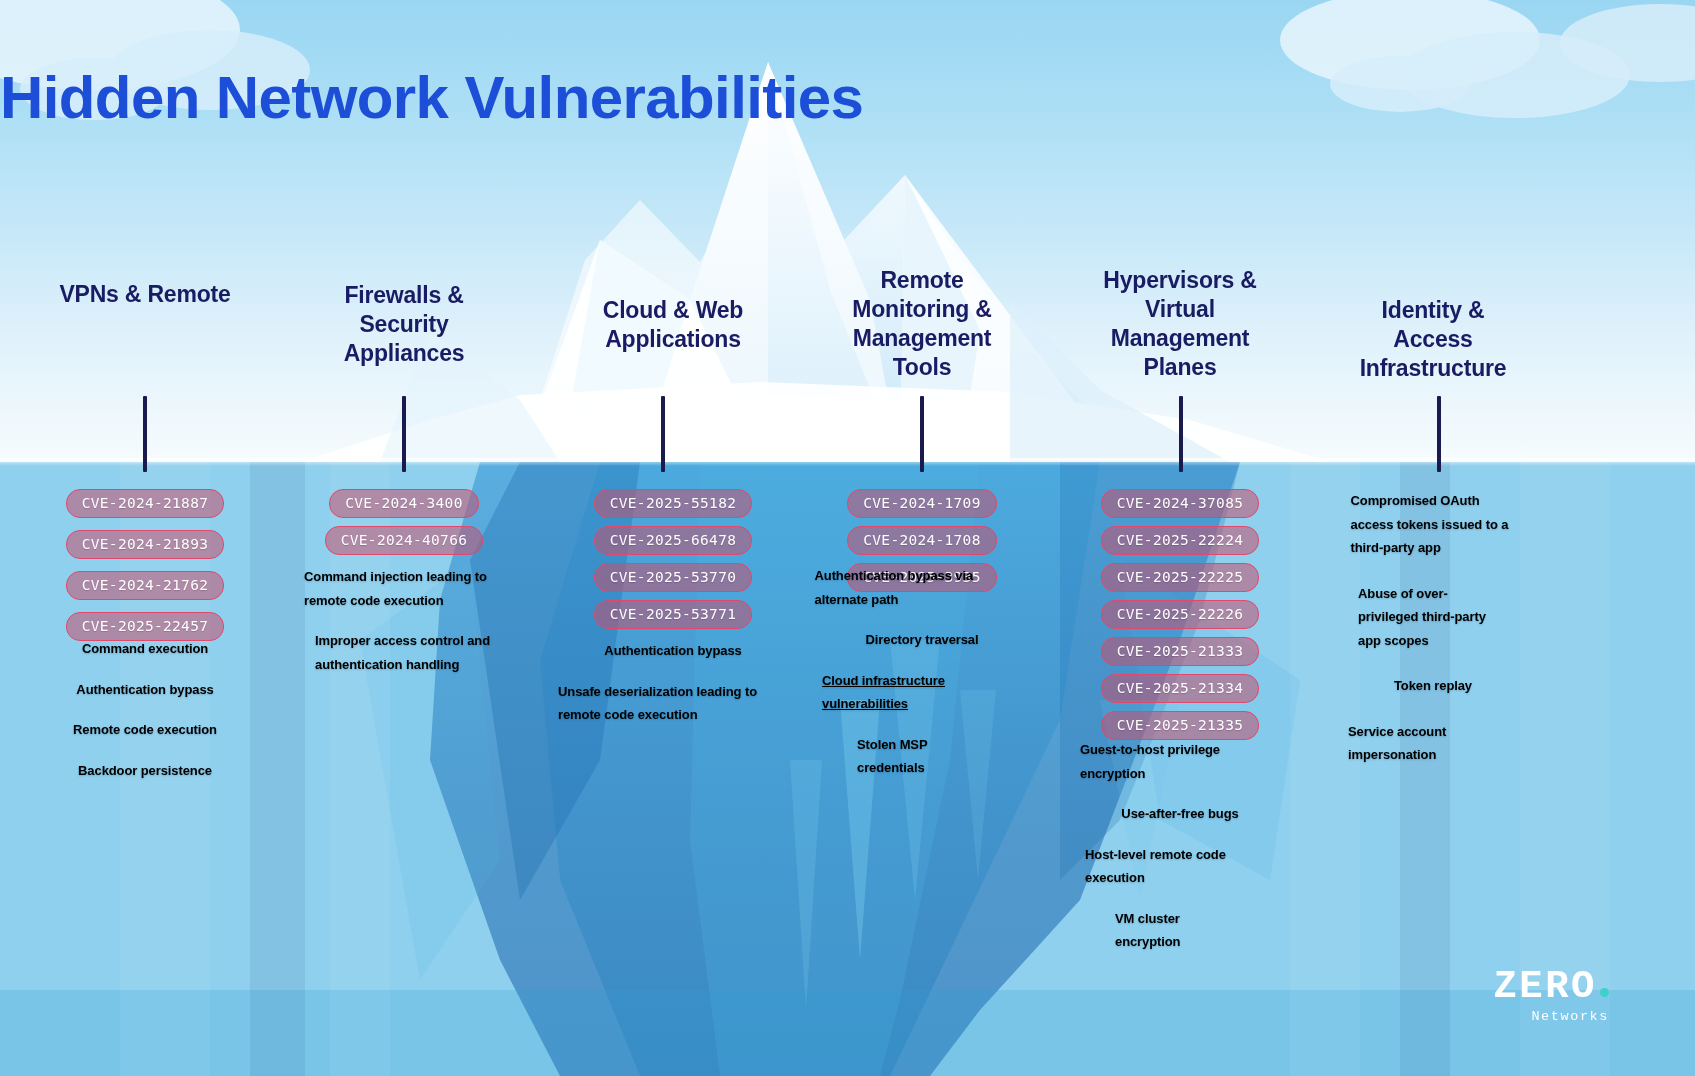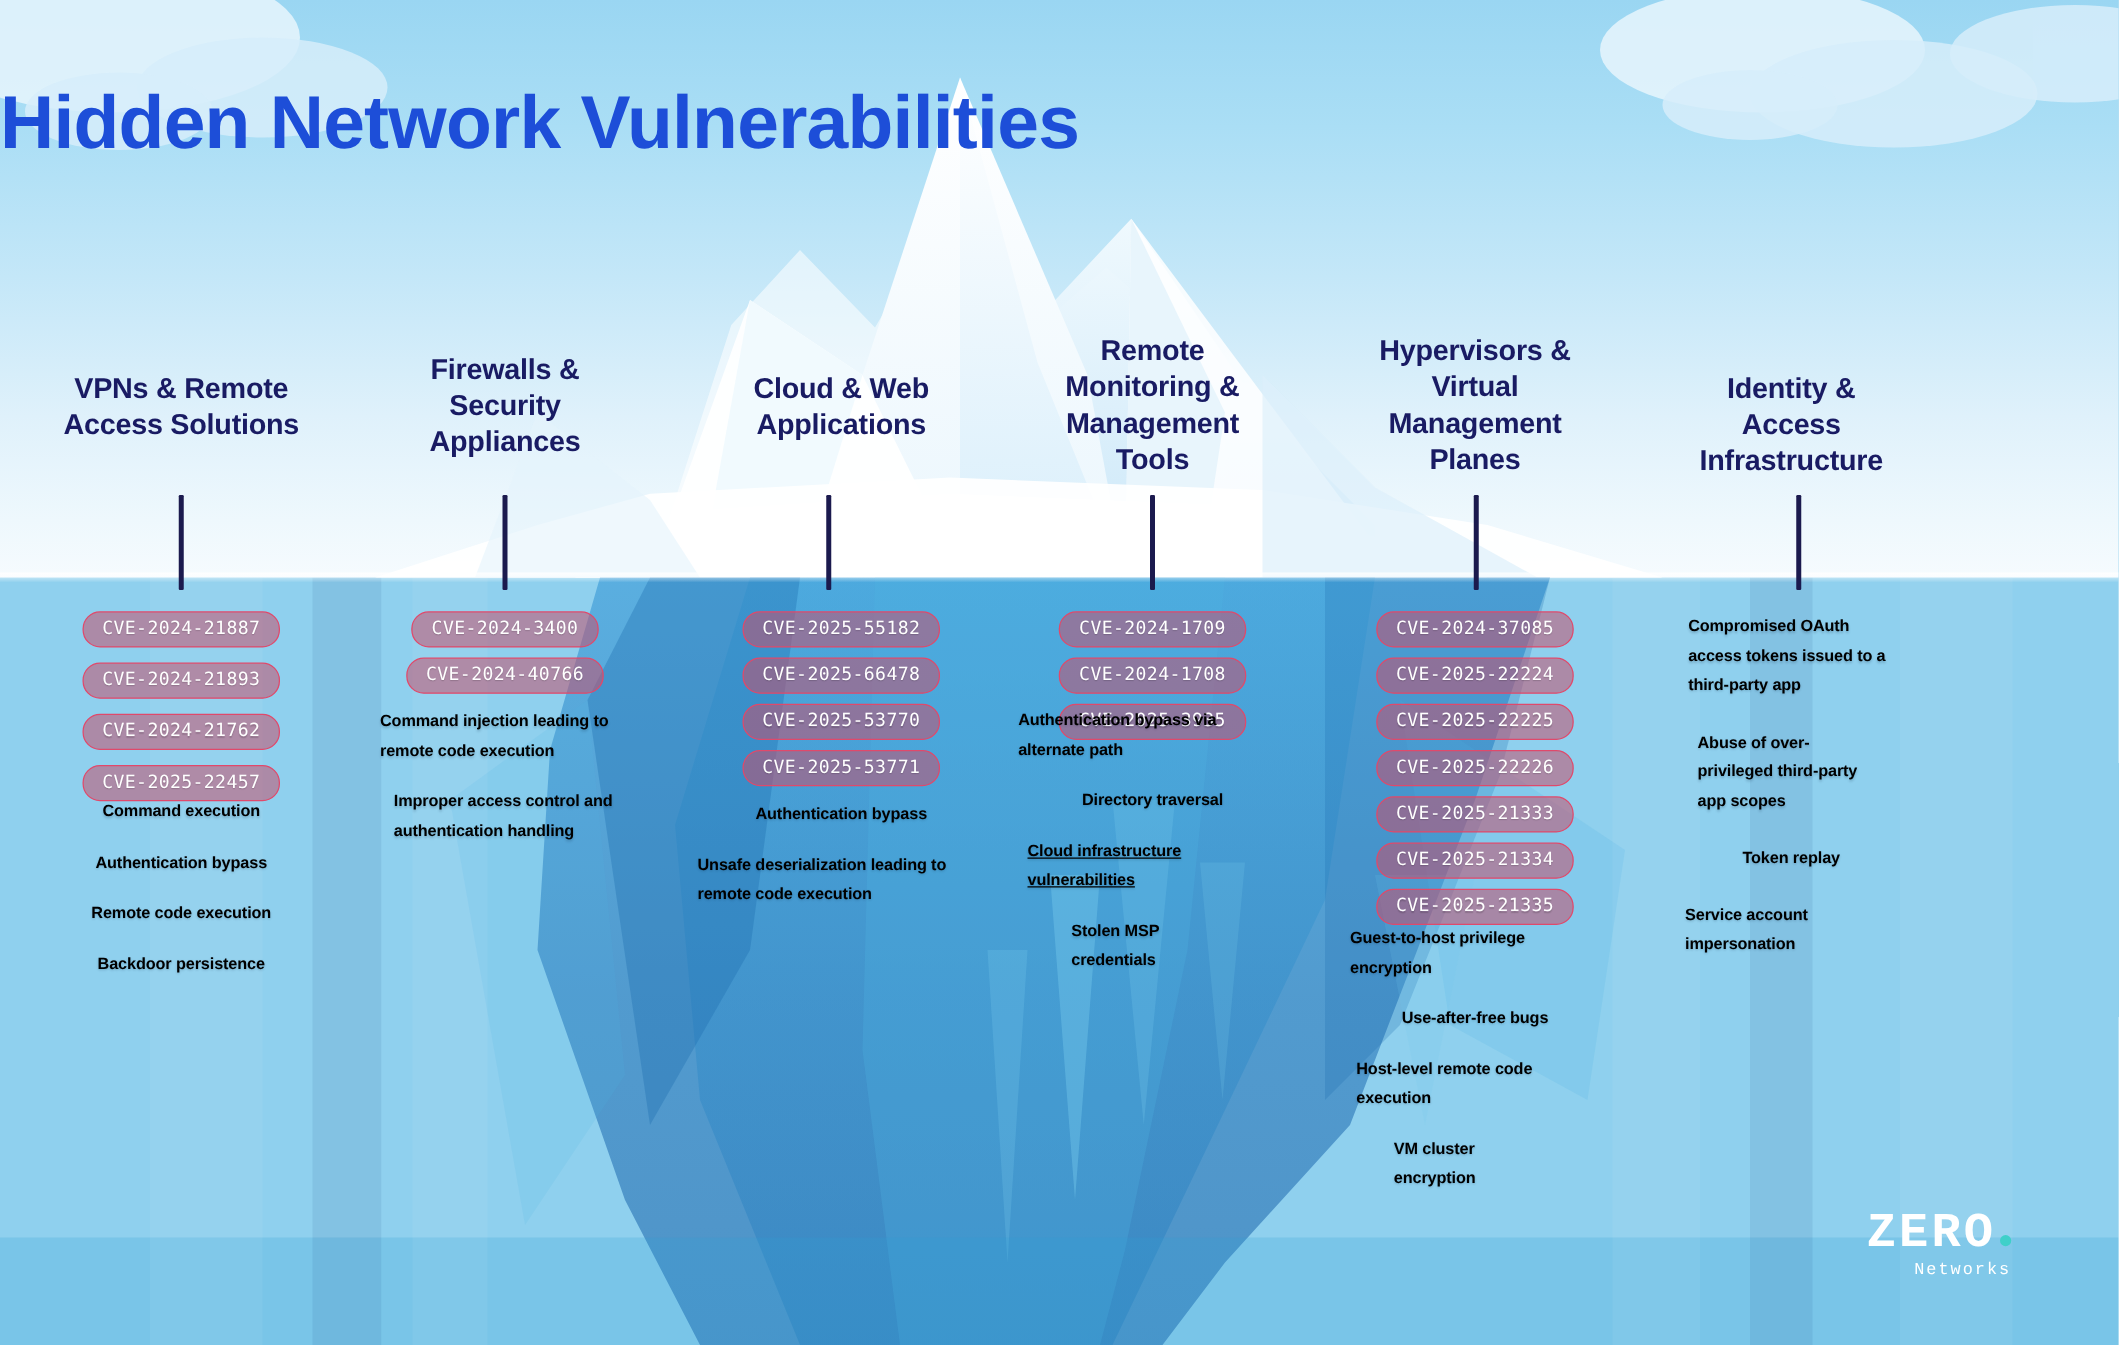--- a/index.html
+++ b/index.html
@@ -198,23 +198,22 @@
     <div class="shaftd" style="left:250px; width:55px;"></div>
     <div class="shaft" style="left:1290px; width:70px;"></div>
     <div class="shaftd" style="left:1400px; width:50px;"></div>
     <div class="shaft" style="left:1520px; width:90px;"></div>
   </div>
 
   <div class="waterline"></div>
 
   <div class="title">Hidden Network Vulnerabilities</div>
 
-  <div class="col-head" style="left:14px; top:296px; width:262px;">
+  <div class="col-head" style="left:14px; top:280px; width:262px;">
     <div>VPNs &amp; Remote</div>
-    <div>Access Solutions</div>
   </div>
   <div class="stem" style="left:143px; top:396px; height:76px;"></div>
   <div class="badges" style="left:14px; top:489px; width:262px;gap:12px;">
     <div class="badge">CVE-2024-21887</div>
     <div class="badge">CVE-2024-21893</div>
     <div class="badge">CVE-2024-21762</div>
     <div class="badge">CVE-2025-22457</div>
   </div>
   <div class="bullets" style="left:14px; top:637px; width:262px;">
     <div class="bullet">Command execution</div>

